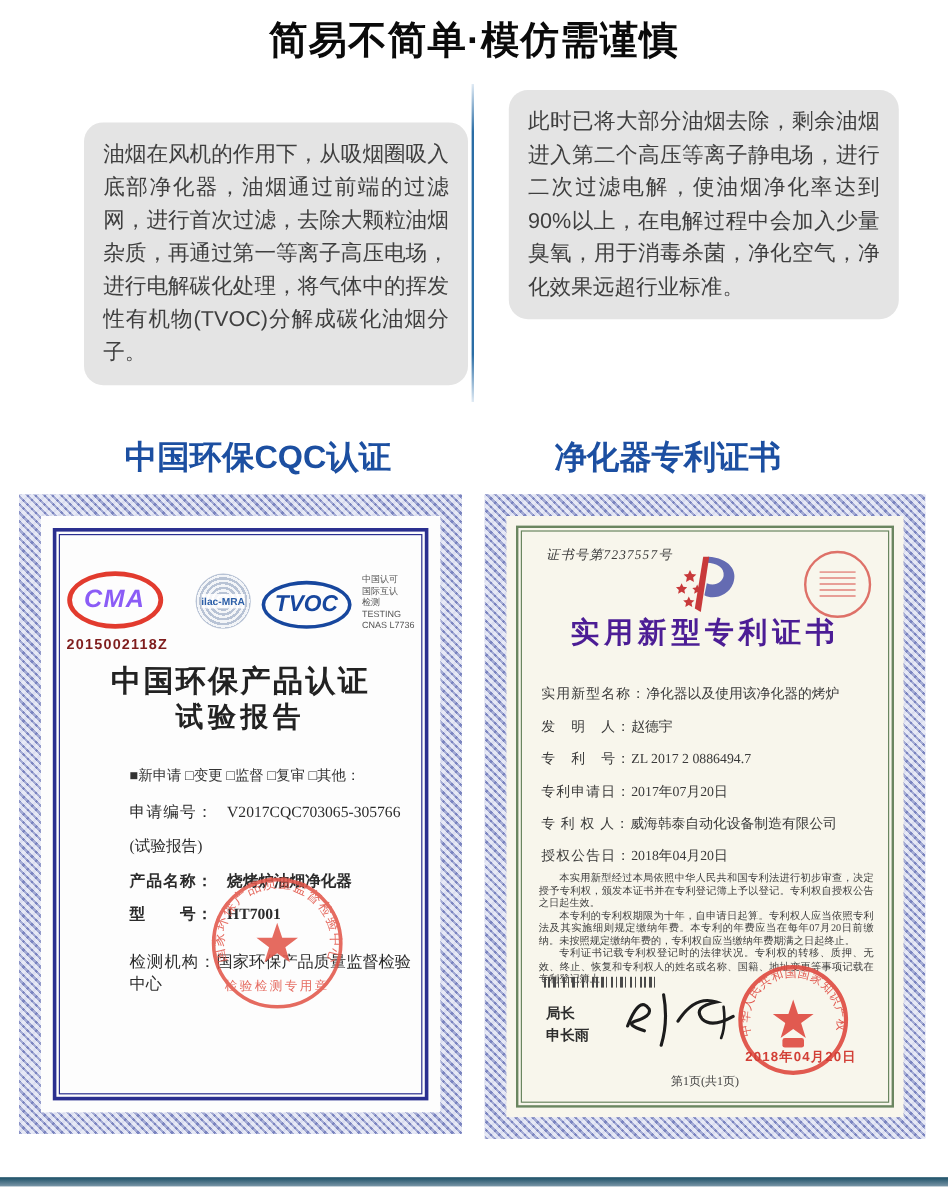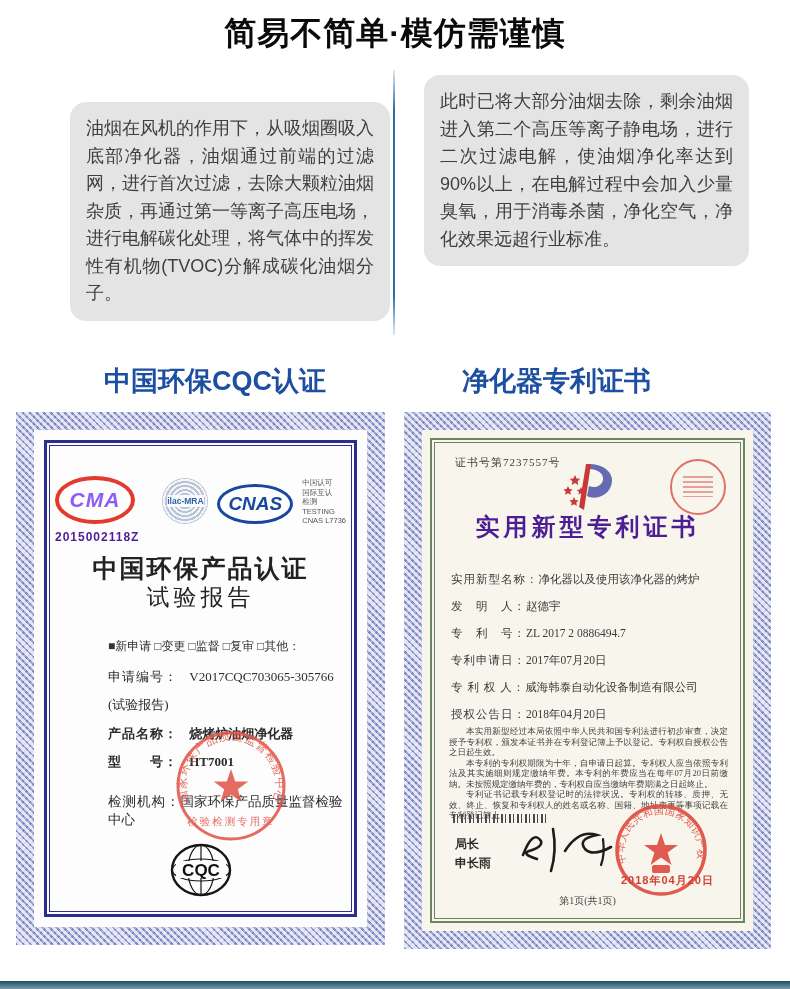--- a/index.html
+++ b/index.html
@@ -38,50 +38,50 @@
   .frame2{height:100%;box-sizing:border-box;position:relative;overflow:hidden;}
   .cert-left .frame2{border:1px solid #2a2f8f;}
   .cert-right .frame2{border:1px solid #6a8660;}
 
   
   .logos-row{display:flex;align-items:flex-start;justify-content:center;gap:9px;margin-top:30px;}
   .cma-wrap{text-align:center;margin-right:14px;}
   .cma-oval{display:flex;align-items:center;justify-content:center;width:72px;height:40px;
     border:4px solid #e23b2e;border-radius:50%;color:#8b5cf6;font-weight:900;font-size:21px;
     font-style:italic;letter-spacing:1px;}
-  .cma-num{margin-top:6px;color:#4c1d95;font-weight:700;font-size:12px;letter-spacing:1px;}
+  .cma-num{margin-top:6px;color:#7f1d1d;font-weight:700;font-size:12px;letter-spacing:1px;}
   .ilac{width:46px;height:46px;border-radius:50%;margin-top:2px;
     background:repeating-radial-gradient(circle at 50% 50%, #f3f5f8 0 2px, #b8c3d5 2px 4px);
     display:flex;align-items:center;justify-content:center;}
   .ilac span{background:rgba(255,255,255,.85);color:#2c5fa8;font-weight:700;font-size:8.5px;padding:1px 0;}
   .cnas{display:flex;align-items:center;justify-content:center;height:34px;margin-top:8px;
     padding:0 8px;border:3px solid #17479e;border-radius:50%;color:#17479e;
     font-weight:900;font-style:italic;font-size:19px;letter-spacing:0;}
   .accred{margin-top:2px;font-size:7.5px;line-height:9.5px;color:#555;}
   .cert-title1{margin-top:10px;text-align:center;font-family:"Liberation Serif","DejaVu Serif",serif;
     font-size:25px;font-weight:700;color:#222;line-height:30px;letter-spacing:2px;}
   .cert-title2{text-align:center;font-family:"Liberation Serif","DejaVu Serif",serif;
-    font-size:23px;font-weight:400;color:#222;line-height:28px;letter-spacing:4px;}
+    font-size:23px;font-weight:700;color:#222;line-height:28px;letter-spacing:4px;}
   .chk-line{margin-top:26px;padding-left:58px;font-size:12px;color:#333;
     font-family:"Liberation Serif","DejaVu Serif",serif;line-height:16px;}
   .fld{padding-left:58px;font-family:"Liberation Serif","DejaVu Serif",serif;
     font-size:13px;color:#2b2b2b;line-height:18px;}
   .fld .lab{letter-spacing:1px;}
   .fld .val{margin-left:8px;}
   .fld-app{margin-top:14px;}
   .fld-task{margin-top:10px;}
   .fld-prod{margin-top:11px;font-weight:700;}
   .fld-model{margin-top:10px;font-weight:700;}
   .fld-agency{margin-top:22px;font-size:13.5px;}
   .cqc-block{margin-top:14px;text-align:center;}
   .insp-stamp{position:absolute;left:124px;top:283px;opacity:.88;}
 
   
   .p-certno{position:absolute;left:20px;top:12px;font-family:"Liberation Serif","DejaVu Serif",serif;
-    font-size:11px;color:#3a3a3a;letter-spacing:1px;}
+    font-size:11px;color:#3a3a3a;letter-spacing:1px;font-style:italic;}
   .p-logo{position:absolute;left:50%;top:18px;transform:translateX(-50%);}
   .agency-stamp{position:absolute;right:14px;top:16px;width:52px;height:52px;border-radius:50%;
     border:2px solid #d85048;opacity:.8;display:flex;align-items:center;justify-content:center;}
   .agency-stamp .inner{width:30px;height:22px;
     background:repeating-linear-gradient(#d85048 0 1.5px, transparent 1.5px 5px);opacity:.65;}
   .p-title{position:absolute;left:0;top:68px;width:100%;text-align:center;
     font-family:"Liberation Serif","DejaVu Serif",serif;font-size:24px;font-weight:700;
     color:#4c1d95;letter-spacing:4px;}
   .p-fields{position:absolute;left:16px;right:12px;top:128px;}
   .p-row{font-family:"Liberation Serif","DejaVu Serif",serif;font-size:11.5px;color:#3a3a3a;
@@ -123,21 +123,21 @@
           <div class="frame2">
 
             <div class="logos-row">
               <div class="cma-wrap">
                 <div class="cma-oval">CMA</div>
                 <div class="cma-num">2015002118Z</div>
               </div>
               <div class="ilac">
                 <span>ilac-MRA</span>
               </div>
-              <div class="cnas">CNAS</div>
+              <div class="cnas">TVOC</div>
               <div class="accred">
                 <div>中国认可</div>
                 <div>国际互认</div>
                 <div>检测</div>
                 <div>TESTING</div>
                 <div>CNAS L7736</div>
               </div>
             </div>
 
             <div class="cert-title1">中国环保产品认证</div>
@@ -155,30 +155,20 @@
               <span class="val">烧烤炉油烟净化器</span>
             </div>
             <div class="fld fld-model">
               <span class="lab">型　　号：</span>
               <span class="val">HT7001</span>
             </div>
             <div class="fld fld-agency">
               <span class="lab">检测机构：</span><span>国家环保产品质量监督检验中心</span>
             </div>
 
-            <div class="cqc-block">
-              <svg class="cqc-globe" width="62" height="54" viewBox="0 0 62 54">
-                <ellipse cx="31" cy="27" rx="29" ry="25" fill="none" stroke="#151515" stroke-width="2.4"></ellipse>
-                <ellipse cx="31" cy="27" rx="13" ry="25" fill="none" stroke="#151515" stroke-width="1.2"></ellipse>
-                <ellipse cx="31" cy="27" rx="29" ry="11" fill="none" stroke="#151515" stroke-width="1.2"></ellipse>
-                <line x1="31" y1="2" x2="31" y2="52" stroke="#151515" stroke-width="1.2"></line>
-                <rect x="6" y="18" width="50" height="17" fill="#fdfdfd"></rect>
-                <text x="31" y="32.5" text-anchor="middle" font-size="17" font-weight="bold" font-family="Liberation Sans, DejaVu Sans, sans-serif" fill="#111">CQC</text>
-              </svg>
-            </div>
 
             <svg class="insp-stamp" width="114" height="114" viewBox="0 0 114 114">
               <defs>
                 <path id="arcTop" d="M15,72 A45,45 0 1,1 99,72"></path>
               </defs>
               <circle cx="57" cy="57" r="53" fill="none" stroke="#e2574b" stroke-width="3"></circle>
               <text font-size="11.5" fill="#e2574b" letter-spacing="1">
                 <textPath href="#arcTop">国家环保产品质量监督检验中心</textPath>
               </text>
               <path d="M57,40 L61.2,52.4 L74.3,52.4 L63.8,60.3 L67.6,72.9 L57,65.4 L46.4,72.9 L50.2,60.3 L39.7,52.4 L52.8,52.4 Z" fill="#e2574b"></path>

